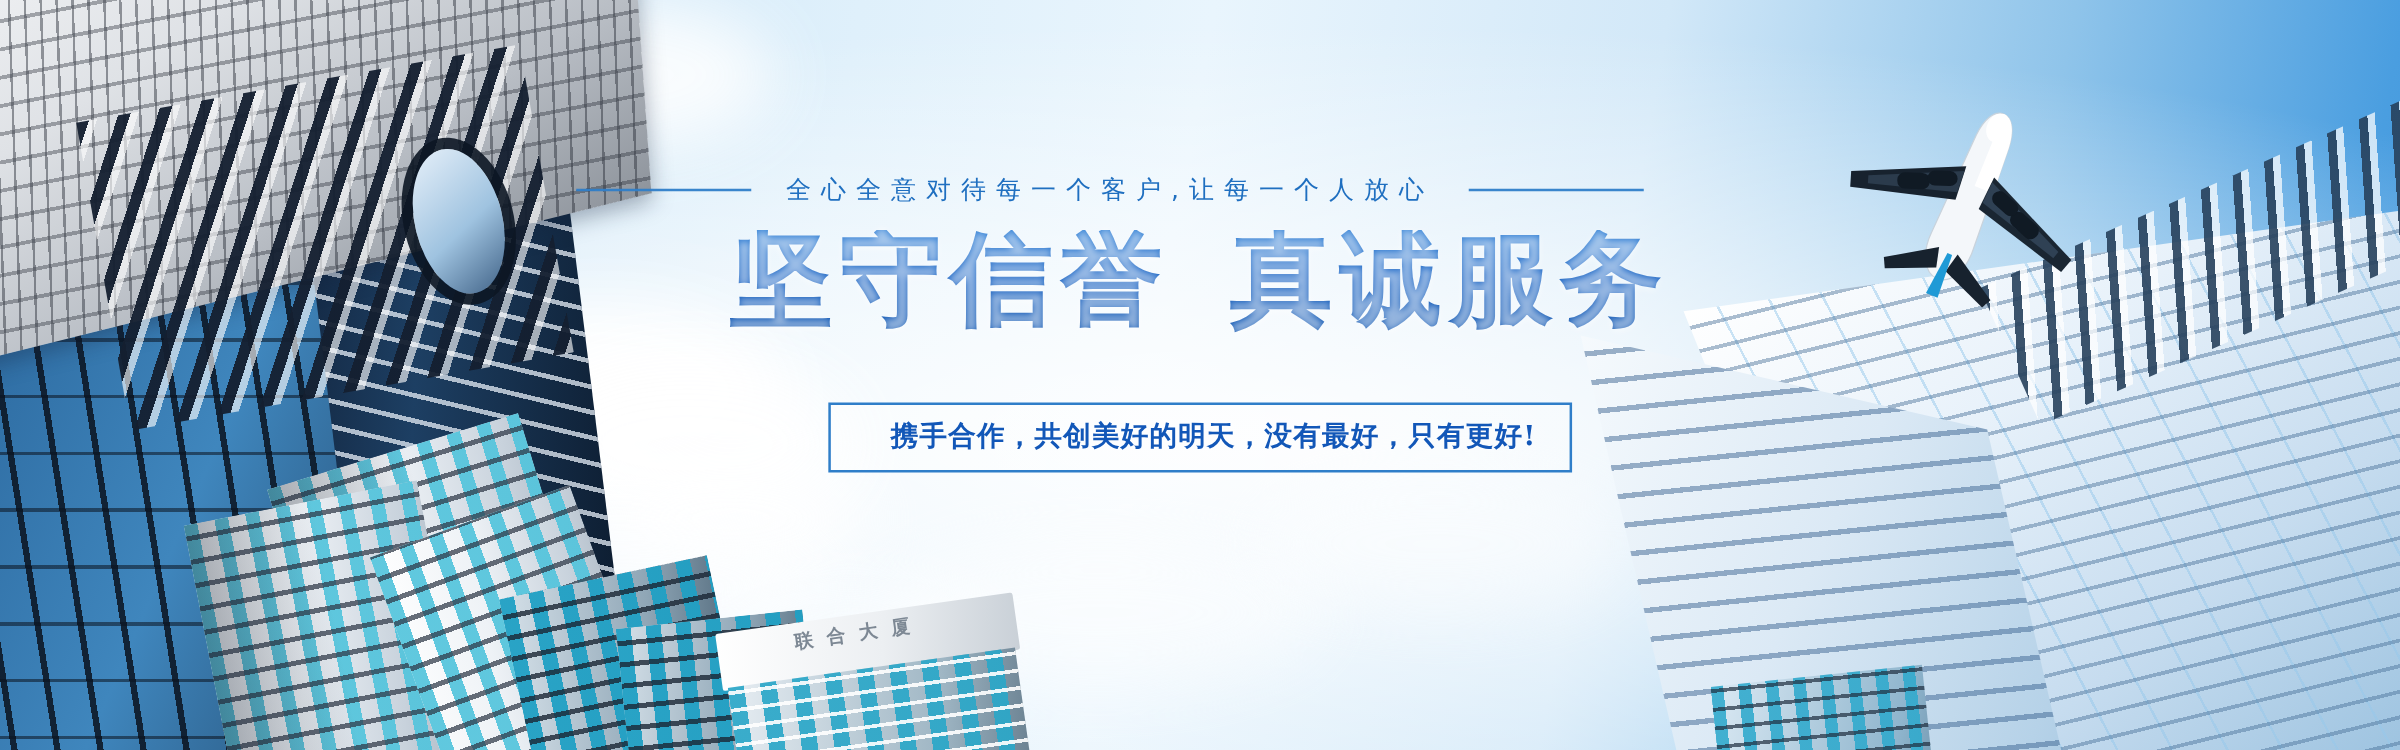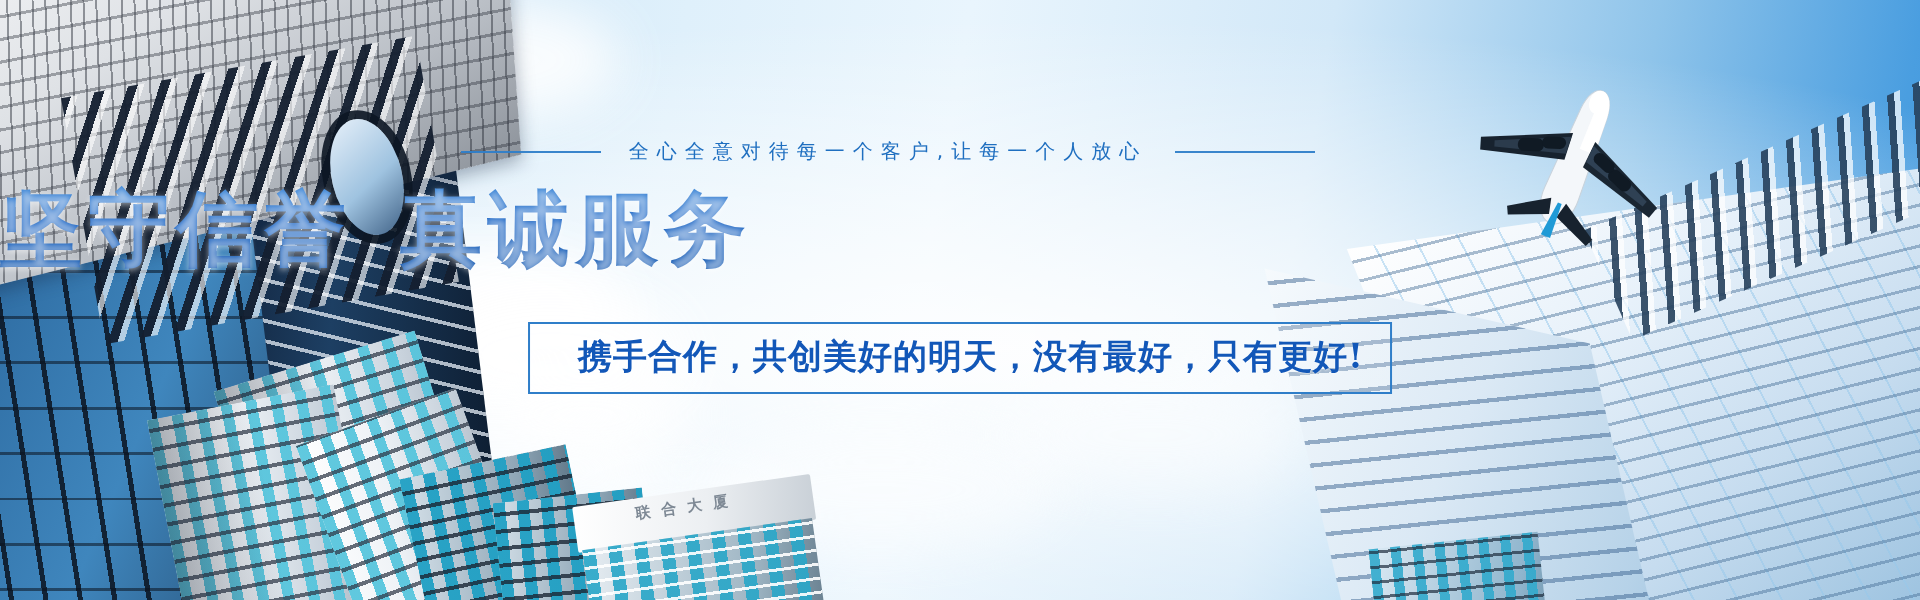--- a/index.html
+++ b/index.html
@@ -148,41 +148,41 @@
     position:absolute;left:0;top:138px;width:1776px;
     display:flex;align-items:center;justify-content:center;gap:28px;
   }
   .tg-line{width:140px;height:2px;background:#2f7ec9;opacity:.95;}
   .tagline{
     font-family:"DejaVu Sans","Liberation Sans",sans-serif;
     font-size:20px;font-weight:400;color:#1f6fc0;letter-spacing:8px;white-space:nowrap;
   }
 
   .headline{
-    position:absolute;left:0;top:184px;width:1920px;
-    font-family:Liberation Serif, serif;
+    position:absolute;left:0;top:184px;width:1920px;text-align:center;
+    font-family:Liberation Mono, monospace;
     font-size:82px;font-weight:700;line-height:1.12;
     color:#1760c2;
     letter-spacing:6px;white-space:nowrap;
     background:linear-gradient(180deg,#3a86d8 0%,#1a64c4 42%,#0d53ad 100%);
     -webkit-background-clip:text;background-clip:text;
     -webkit-text-fill-color:transparent;
     text-shadow:0 2px 6px rgba(255,255,255,.55);
   }
   .headline .gapsp{display:inline-block;width:48px;}
 
   .subbox{
     position:absolute;left:50%;top:322px;transform:translateX(-50%);
     border:2px solid #2f7ec9;
     padding:10px 26px 12px;
     background:linear-gradient(90deg,rgba(255,255,255,.35),rgba(255,255,255,.18));
   }
   .subtitle{
     font-family:"DejaVu Serif","Liberation Serif",serif;
-    font-size:34px;font-weight:700;color:#1257b8;letter-spacing:1px;white-space:nowrap;
+    font-size:22px;font-weight:700;color:#1257b8;letter-spacing:1px;white-space:nowrap;
     text-shadow:0 1px 2px rgba(255,255,255,.6);
     margin-left:22px;
   }
 </style>
 </head>
 <body>
 
 <div id="banner">
 
   <div>

